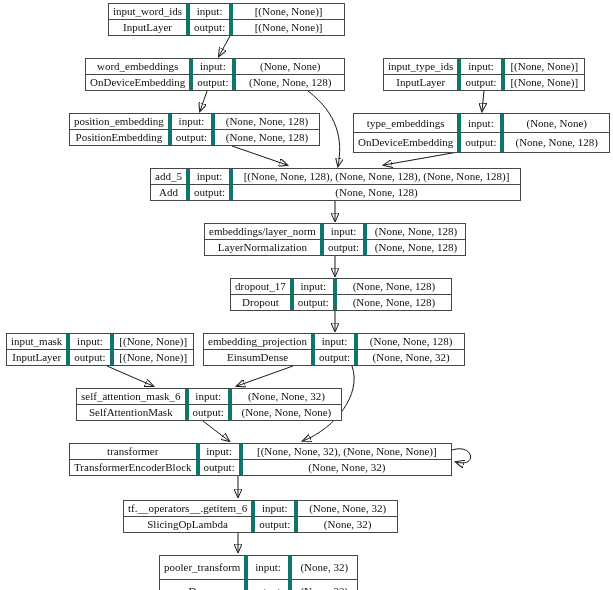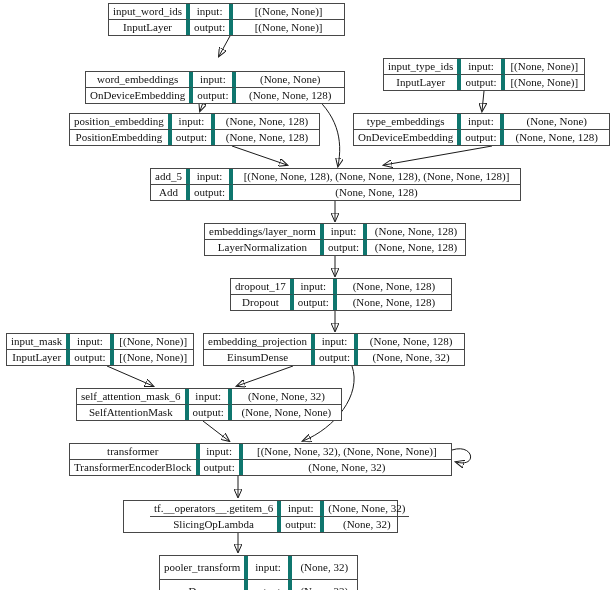--- a/index.html
+++ b/index.html
@@ -58,21 +58,21 @@
   </svg>
   <div id="nodes">
       <div class="node" style="left: 108px; top: 3px; width: 237px; height: 33px;">
         <div class="cell r1 c1">input_word_ids</div>
         <div class="cell r1 c2">input:</div>
         <div class="cell r1 c3">[(None, None)]</div>
         <div class="cell r2 c1">InputLayer</div>
         <div class="cell r2 c2">output:</div>
         <div class="cell r2 c3">[(None, None)]</div>
       </div>
-      <div class="node" style="left: 85px; top: 58px; width: 260px; height: 33px; margin-top: 13px;">
+      <div class="node" style="left: 85px; top: 58px; width: 260px; height: 33px;">
         <div class="cell r1 c1">word_embeddings</div>
         <div class="cell r1 c2">input:</div>
         <div class="cell r1 c3">(None, None)</div>
         <div class="cell r2 c1">OnDeviceEmbedding</div>
         <div class="cell r2 c2">output:</div>
         <div class="cell r2 c3">(None, None, 128)</div>
       </div>
       <div class="node" style="left: 383px; top: 58px; width: 202px; height: 33px;">
         <div class="cell r1 c1">input_type_ids</div>
         <div class="cell r1 c2">input:</div>
@@ -82,21 +82,21 @@
         <div class="cell r2 c3">[(None, None)]</div>
       </div>
       <div class="node" style="left: 69px; top: 113px; width: 251px; height: 33px;">
         <div class="cell r1 c1">position_embedding</div>
         <div class="cell r1 c2">input:</div>
         <div class="cell r1 c3">(None, None, 128)</div>
         <div class="cell r2 c1">PositionEmbedding</div>
         <div class="cell r2 c2">output:</div>
         <div class="cell r2 c3">(None, None, 128)</div>
       </div>
-      <div class="node" style="left: 353px; top: 113px; width: 257px; height: 33px;">
+      <div class="node" style="left: 353px; top: 113px; width: 257px; height: 40px;">
         <div class="cell r1 c1">type_embeddings</div>
         <div class="cell r1 c2">input:</div>
         <div class="cell r1 c3">(None, None)</div>
         <div class="cell r2 c1">OnDeviceEmbedding</div>
         <div class="cell r2 c2">output:</div>
         <div class="cell r2 c3">(None, None, 128)</div>
       </div>
       <div class="node" style="left: 150px; top: 168px; width: 371px; height: 33px;">
         <div class="cell r1 c1">add_5</div>
         <div class="cell r1 c2">input:</div>
@@ -146,21 +146,21 @@
         <div class="cell r2 c3">(None, None, None)</div>
       </div>
       <div class="node" style="left: 69px; top: 443px; width: 383px; height: 33px;">
         <div class="cell r1 c1">transformer</div>
         <div class="cell r1 c2">input:</div>
         <div class="cell r1 c3">[(None, None, 32), (None, None, None)]</div>
         <div class="cell r2 c1">TransformerEncoderBlock</div>
         <div class="cell r2 c2">output:</div>
         <div class="cell r2 c3">(None, None, 32)</div>
       </div>
-      <div class="node" style="left: 123px; top: 500px; width: 275px; height: 33px; padding-left: 26px;">
+      <div class="node" style="left: 123px; top: 500px; width: 275px; height: 33px;">
         <div class="cell r1 c1">tf.__operators__.getitem_6</div>
         <div class="cell r1 c2">input:</div>
         <div class="cell r1 c3">(None, None, 32)</div>
         <div class="cell r2 c1">SlicingOpLambda</div>
         <div class="cell r2 c2">output:</div>
         <div class="cell r2 c3">(None, 32)</div>
       </div>
       <div class="node" style="left: 159px; top: 555px; width: 199px; height: 49px;">
         <div class="cell r1 c1">pooler_transform</div>
         <div class="cell r1 c2">input:</div>

